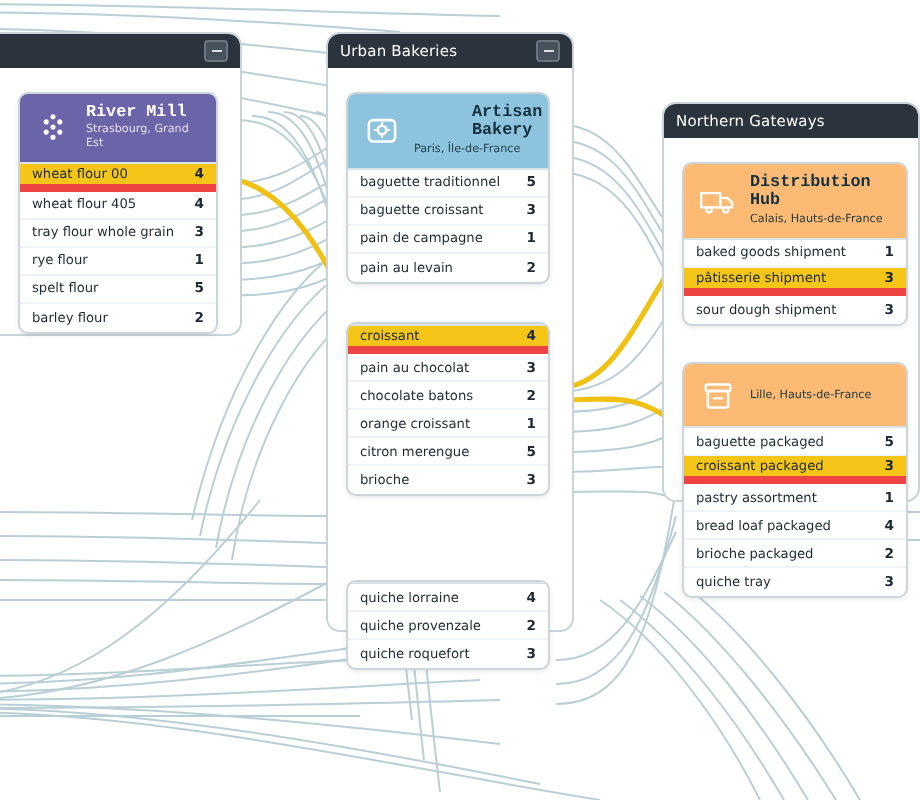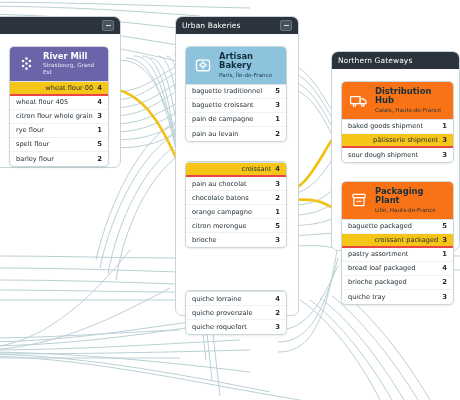--- a/index.html
+++ b/index.html
@@ -58,53 +58,52 @@
     box-sizing:border-box;
     gap:6px;
   }
   .card-ico{
     width:21px;height:21px;flex:0 0 21px;
     display:flex;align-items:center;justify-content:center;
   }
   .card-ico svg{display:block;}
   .card-titles{min-width:0;}
   .card-name{
-    font-size:8.4px;font-weight:bold;color:#1d2a33;line-height:1.12;
+    font-size:8.4px;font-weight:bold;color:#1d2a33;line-height:1.12;font-family:Liberation Mono, monospace;
   }
   .card-sub{
     font-size:5.6px;color:#2c3c46;line-height:1.2;margin-top:1px;
   }
   .rows{border-top:1px solid #d9e2e6;}
   .row{
     display:flex;align-items:center;
     height:14px;
     padding:0 6px;
     box-sizing:border-box;
     font-size:6.6px;
     color:#1d2a33;
     border-bottom:1px solid #eef2f4;
   }
   .row:last-child{border-bottom:none;align-items:center;}
   .row .lbl{flex:1;white-space:nowrap;overflow:hidden;text-overflow:ellipsis;}
   .row .val{font-weight:bold;font-size:6.8px;padding-left:4px;}
   .row.hl{
     background:#f5c518;
-    border-bottom:2px solid #ef4444;
-    text-align:right;
+    border-bottom:4px solid #ef4444;
   }
   .row.hl .lbl,.row.hl .val{color:#1d2a33;}
 
   
   .t-purple .card-head{background:#6c64a8;}
   .t-purple .card-name{color:#ffffff;}
   .t-purple .card-sub{color:#e6e3f3;}
   .t-blue .card-head{background:#8dc3dd;}
-  .t-blue .card-name{color:#13303f;}
+  .t-blue .card-name{color:#13303f;margin-left:29px;}
   .t-blue .card-sub{color:#24414f;}
-  .t-teal .card-head{background:#f97316;}
+  .t-teal .card-head{background:#fdba74;}
   .t-teal .card-name{color:#13303f;}
   .t-teal .card-sub{color:#21383c;}
 </style>
 </head>
 <body>
 
 <div id="stage">
 
   <svg id="links" viewBox="0 0 460 400" xmlns="http://www.w3.org/2000/svg">
     <g fill="none" stroke="#b6cdd3" stroke-width="1" opacity="0.95">
@@ -229,42 +228,42 @@
         <div class="rows">
           <div class="row hl">
               <span class="lbl">wheat flour 00</span>
               <span class="val">4</span>
             </div>
           <div class="row">
               <span class="lbl">wheat flour 405</span>
               <span class="val">4</span>
             </div>
           <div class="row">
-              <span class="lbl">citron flour whole grain</span>
+              <span class="lbl">tray flour whole grain</span>
               <span class="val">3</span>
             </div>
           <div class="row">
               <span class="lbl">rye flour</span>
               <span class="val">1</span>
             </div>
           <div class="row">
               <span class="lbl">spelt flour</span>
               <span class="val">5</span>
             </div>
           <div class="row">
               <span class="lbl">barley flour</span>
               <span class="val">2</span>
             </div>
         </div>
       </div>
 
     </div>
   </div>
 
-  <div class="panel" style="left:175px;top:16px;width:124px;height:300px;">
+  <div class="panel" style="left:163px;top:16px;width:124px;height:300px;">
     <div class="panel-head">
       <span class="panel-title">Urban Bakeries</span>
       <span class="panel-btn">
           <i></i>
         </span>
     </div>
     <div class="panel-body">
 
       <div class="card t-blue" style="left:9px;top:12px;width:102px;">
         <div class="card-head">
@@ -308,21 +307,21 @@
             </div>
           <div class="row">
               <span class="lbl">pain au chocolat</span>
               <span class="val">3</span>
             </div>
           <div class="row">
               <span class="lbl">chocolate batons</span>
               <span class="val">2</span>
             </div>
           <div class="row">
-              <span class="lbl">orange campagne</span>
+              <span class="lbl">orange croissant</span>
               <span class="val">1</span>
             </div>
           <div class="row">
               <span class="lbl">citron merengue</span>
               <span class="val">5</span>
             </div>
           <div class="row">
               <span class="lbl">brioche</span>
               <span class="val">3</span>
             </div>
@@ -389,21 +388,20 @@
       <div class="card t-teal" style="left:9px;top:112px;width:113px;">
         <div class="card-head">
           <span class="card-ico">
             <svg width="18" height="18" viewBox="0 0 22 22">
               <rect x="3.5" y="4" width="15" height="4" rx="1" fill="none" stroke="#ffffff" stroke-width="1.5"></rect>
               <rect x="4.8" y="8" width="12.4" height="10" rx="1" fill="none" stroke="#ffffff" stroke-width="1.5"></rect>
               <path d="M8.5 12.5 H13.5" stroke="#ffffff" stroke-width="1.4" stroke-linecap="round"></path>
             </svg>
           </span>
           <span class="card-titles">
-            <span class="card-name" style="display:block">Packaging Plant</span>
             <span class="card-sub" style="display:block">Lille, Hauts-de-France</span>
           </span>
         </div>
         <div class="rows">
           <div class="row">
               <span class="lbl">baguette packaged</span>
               <span class="val">5</span>
             </div>
           <div class="row hl">
               <span class="lbl">croissant packaged</span>

